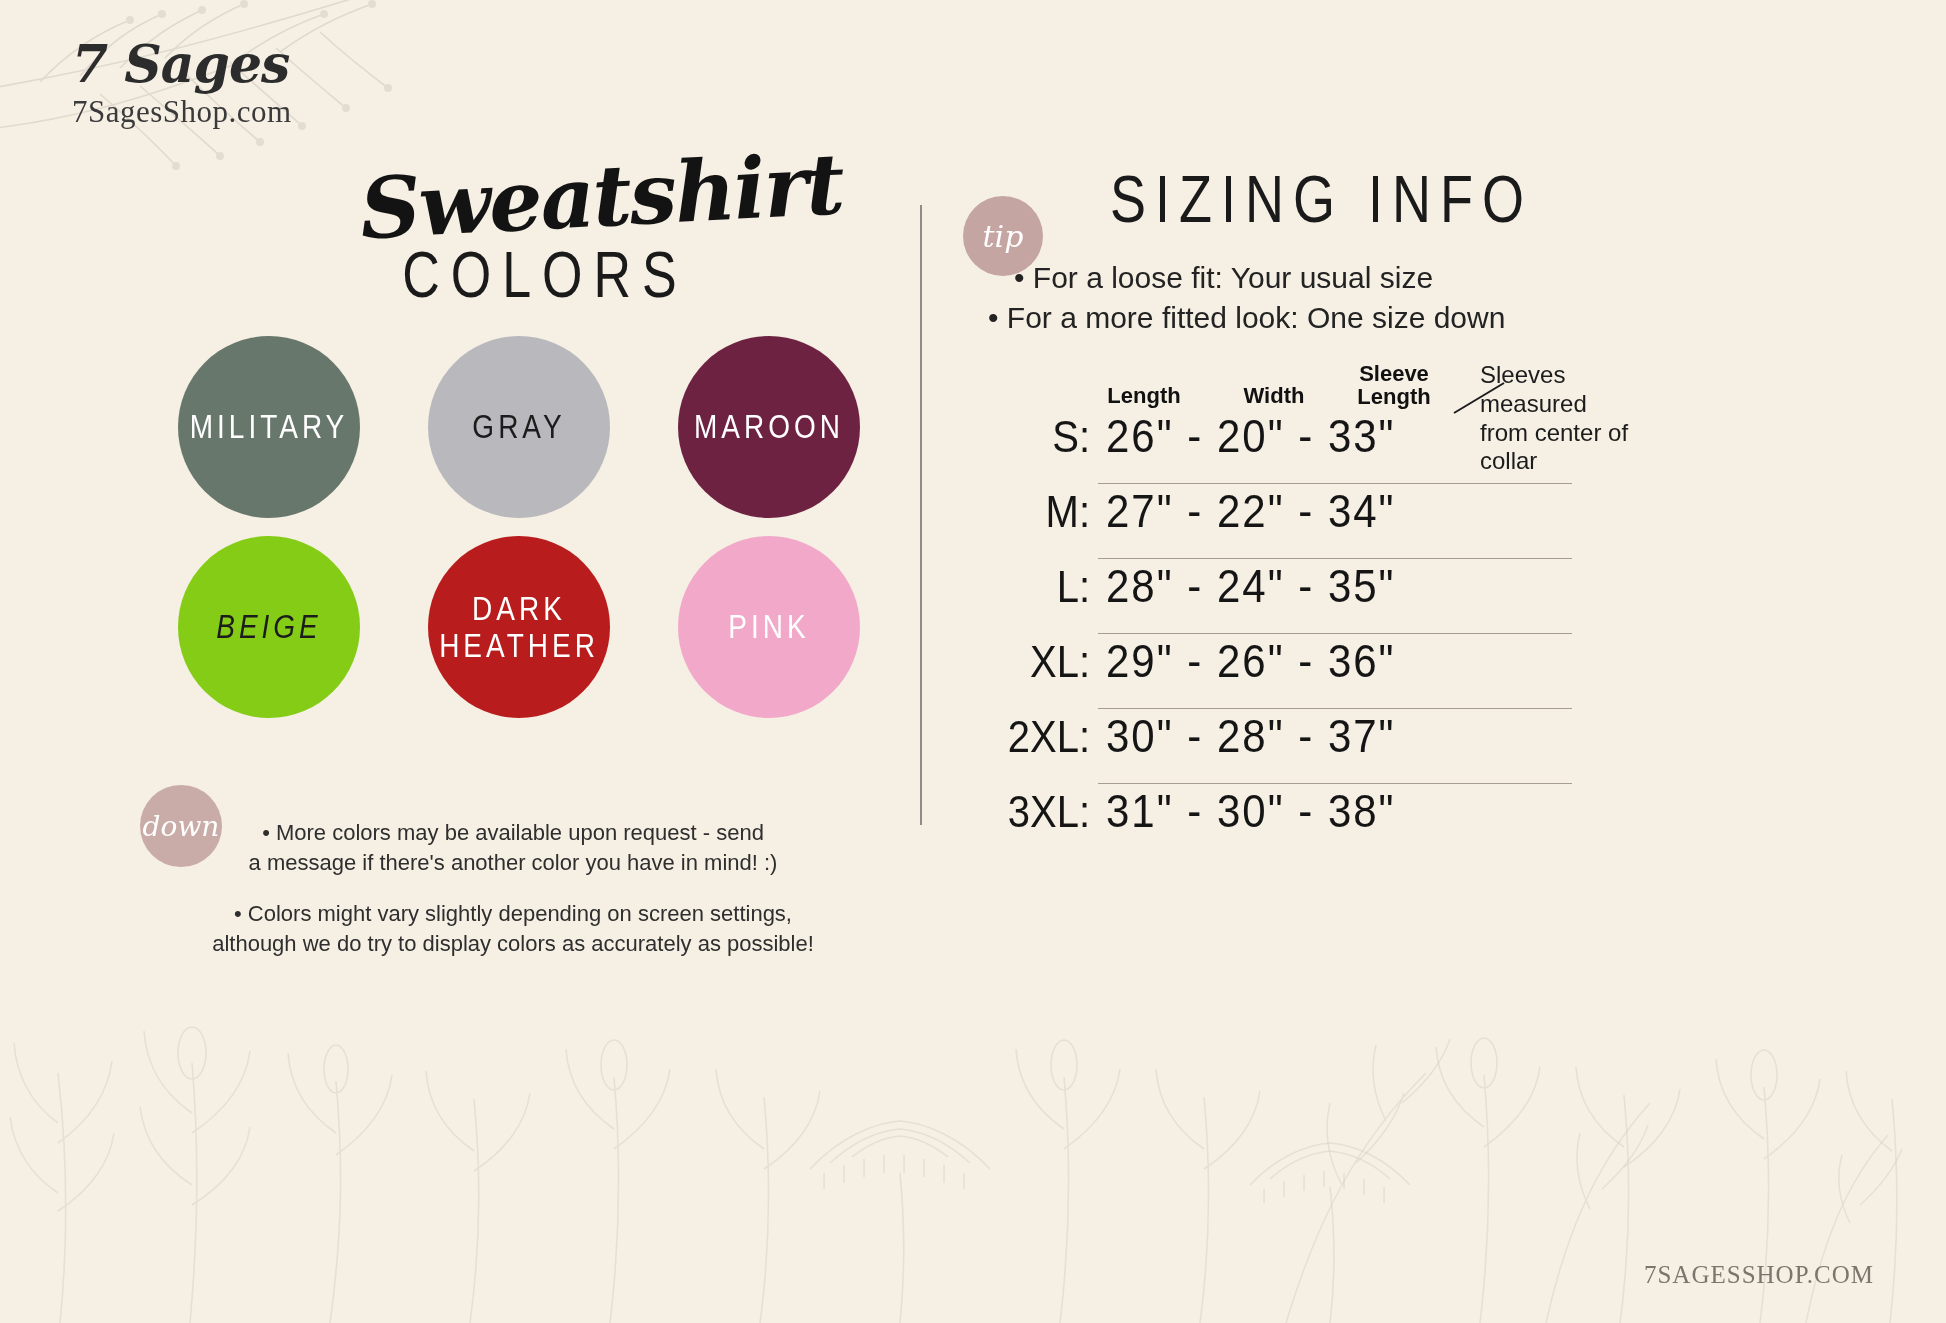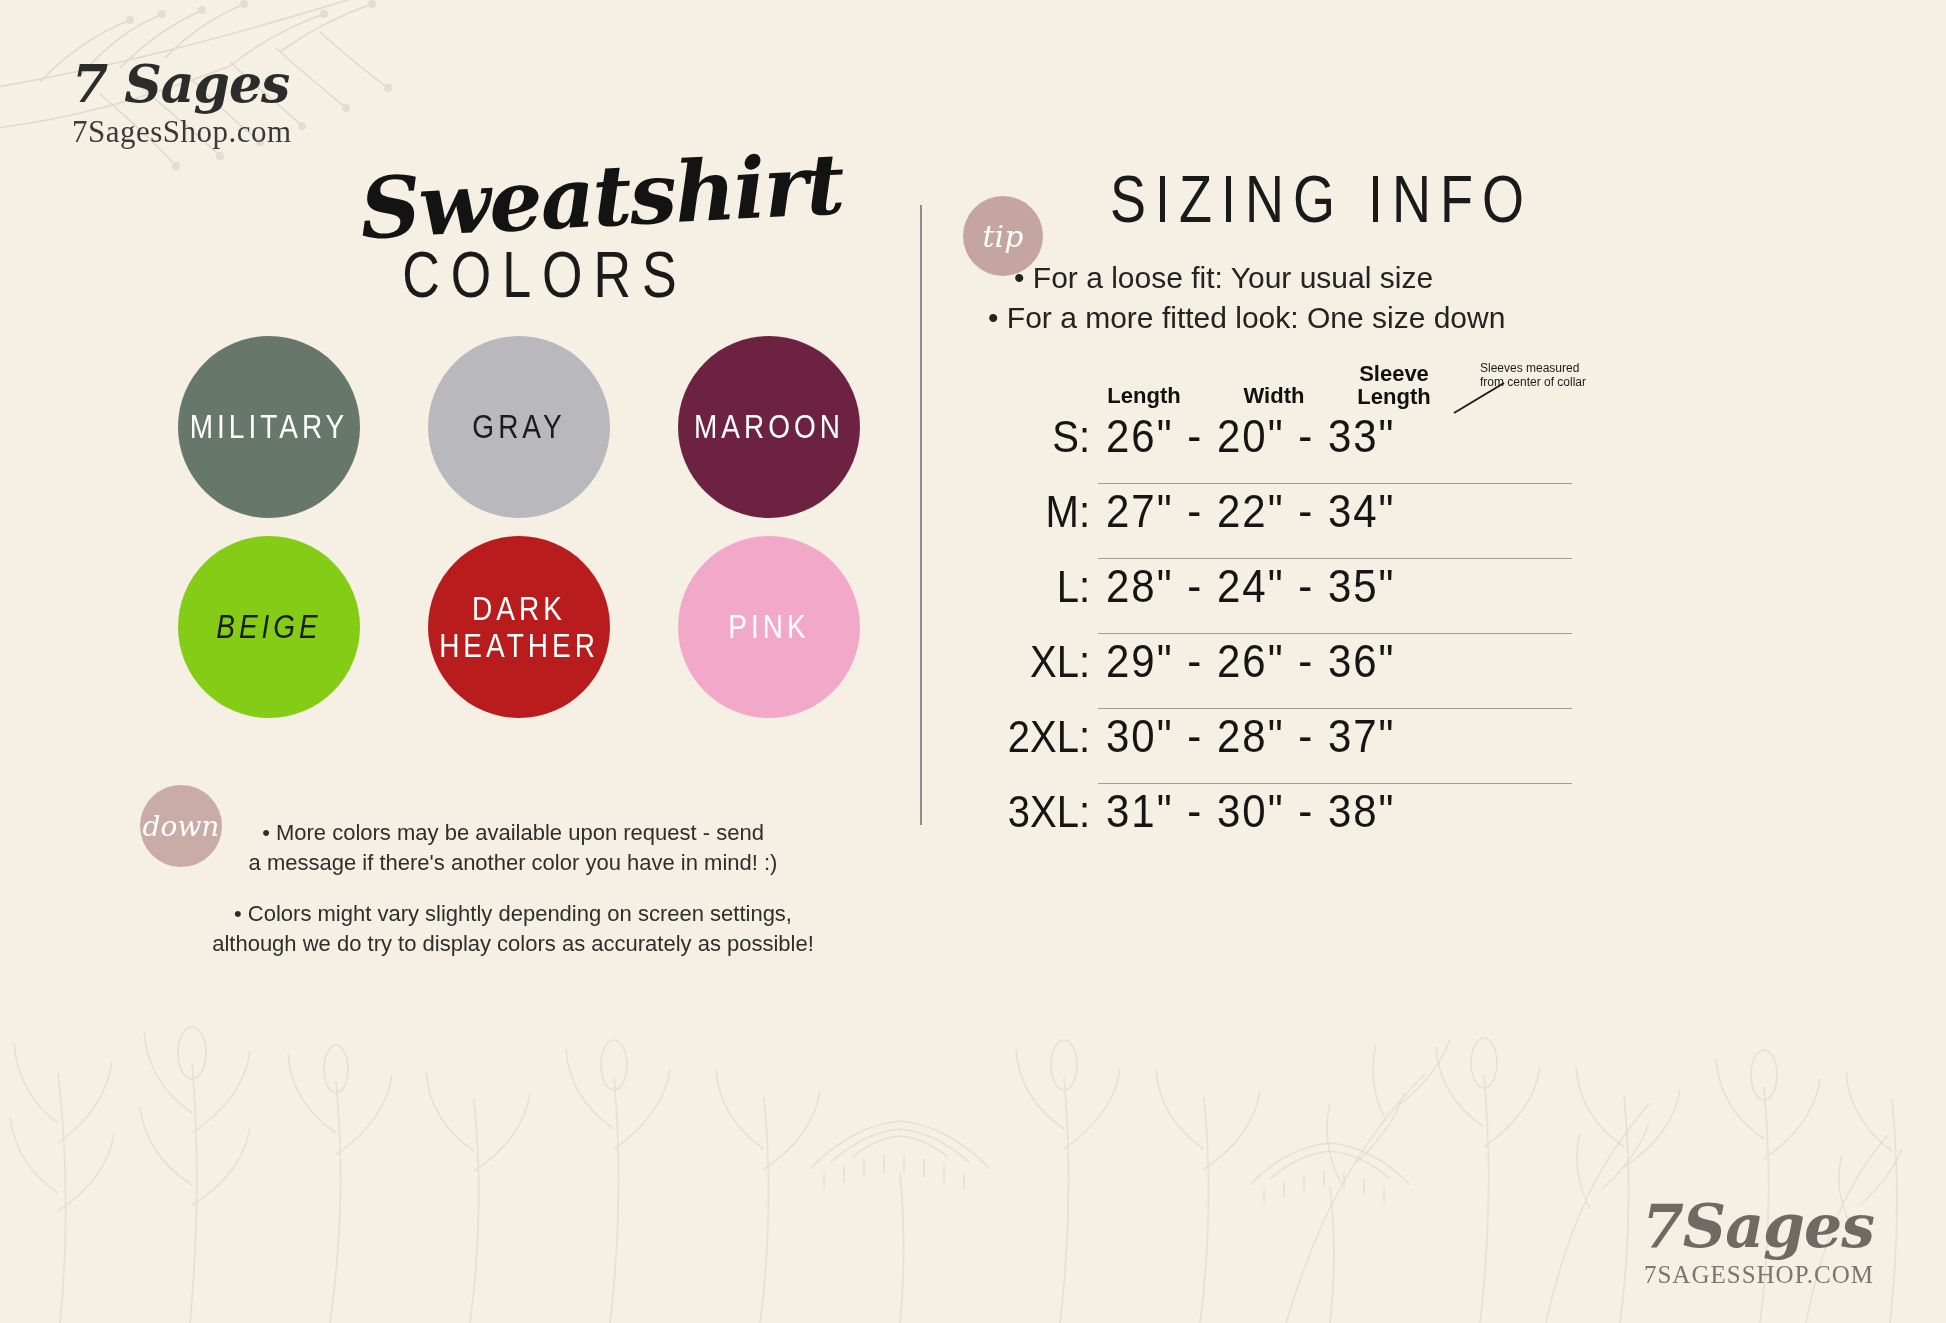--- a/index.html
+++ b/index.html
@@ -17,21 +17,20 @@
   .bot-bottom{left:0;bottom:0;width:1946px;height:430px;opacity:.5;}
   .bot-right{right:0;bottom:0;width:700px;height:400px;opacity:.45;}
 
   
   .logo-tl{position:absolute;left:72px;top:38px;}
   .logo-script{
     font-family:"DejaVu Serif", serif;
     font-style:italic;font-weight:700;
     font-size:52px;color:#2c2c2c;letter-spacing:-1px;
     line-height:1;
-    margin-top:20px;
   }
   .logo-sub{
     font-family:"Liberation Serif", serif;
     font-size:31px;color:#3a3a3a;letter-spacing:.5px;
     margin-top:6px;line-height:1;
   }
 
   
   .title-wrap{position:absolute;left:360px;top:160px;width:360px;text-align:center;}
   .title-script{
@@ -117,21 +116,21 @@
     font-family:"Liberation Sans", sans-serif;
     font-weight:700;font-size:22px;color:#111;text-align:center;
   }
   .th-spacer{width:100px;}
   .th-length{width:128px;}
   .th-width{width:132px;}
   .th-sleeve{width:108px;line-height:1.08;}
   .sleeve-note{
     position:absolute;left:500px;top:-4px;width:190px;
     font-family:"Liberation Sans", sans-serif;
-    font-size:12px;color:#1c1c1c;line-height:1.2;
+    font-size:24px;color:#1c1c1c;line-height:1.2;
   }
   .pointer{position:absolute;left:470px;top:14px;}
 
   .trow{position:relative;height:75px;}
   .trow .rule{
     position:absolute;left:118px;right:8px;bottom:0;
     height:1px;background:#8a8175;opacity:.75;
   }
   .trow:last-child .rule{display:none;}
   .size-cell{
@@ -361,17 +360,16 @@
       <div class="rule"></div>
     </div>
     <div class="trow">
       <div class="size-cell">3XL:</div>
       <div class="meas-cell">31" - 30" - 38"</div>
 
     </div>
   </div>
 
   <div class="logo-br">
-    <div class="logo-script">7Sages</div>
     <div class="logo-sub">7SAGESSHOP.COM</div>
   </div>
 
 </div>
 
 </body></html>

